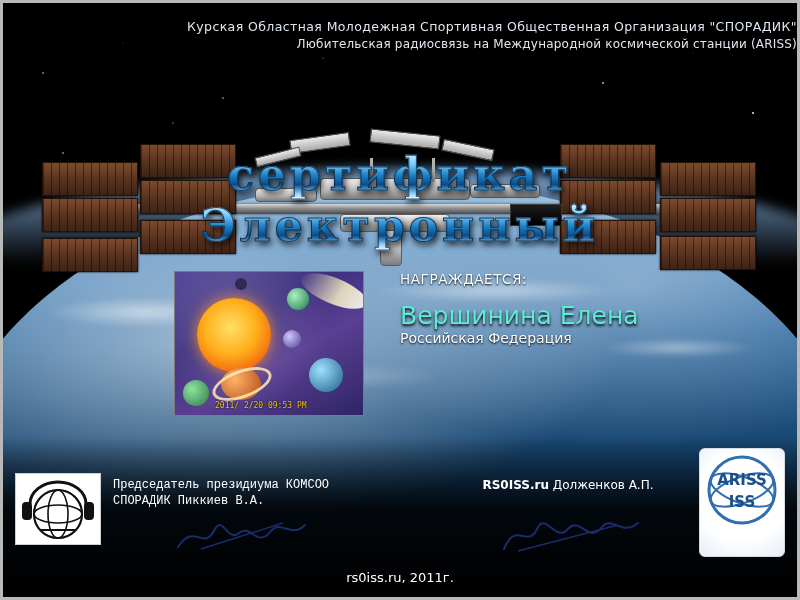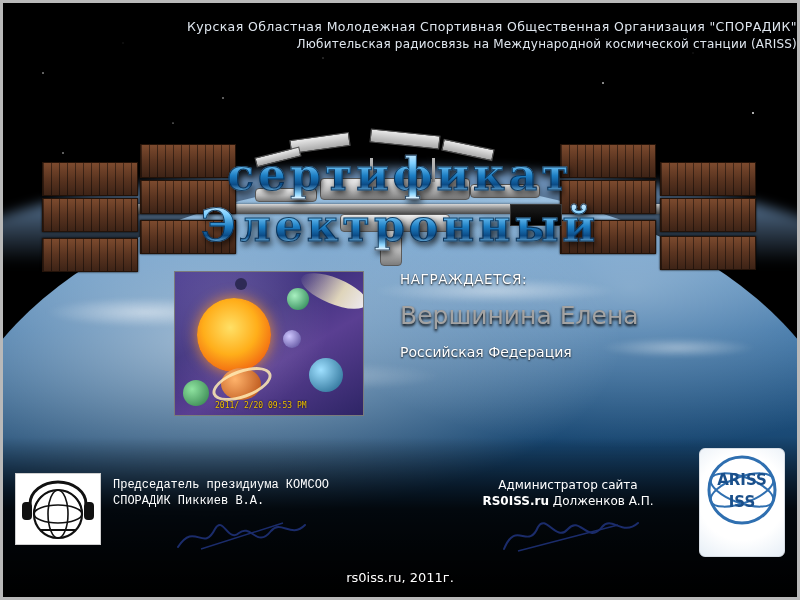--- a/index.html
+++ b/index.html
@@ -150,21 +150,21 @@
     text-shadow: 0 0 2px #000;
   }
 
   
   .award { position: absolute; left: 397px; top: 268px; width: 370px; z-index: 7; color:#fff; }
   .award .lbl {
     font-size: 13.5px; letter-spacing: .6px; color: #ffffff;
     text-shadow: 0 1px 2px #000; margin-bottom: 14px;
   }
   .award .name {
-    font-size: 25px; color: #a3a3a3; margin-bottom: 14px;
+    font-size: 25px; color: #5eead4; 
     text-shadow: 0 2px 3px #000;
   }
   .award .country { font-size: 14px; margin-bottom: 30px; text-shadow: 0 1px 2px #000; }
   .award .reason { font-size: 13.5px; line-height: 1.45; text-shadow: 0 1px 2px #000; }
 
   
   .sig-zone { position: absolute; left: 0; bottom: 0; width: 100%; height: 130px; z-index: 8; }
   .sig-block { position: absolute; color: #fff; font-size: 12px; line-height: 1.35; }
   .sig-left { left: 110px; top: 10px; width: 270px; font-family: Liberation Mono, monospace; }
   .sig-right { left: 435px; top: 10px; width: 260px; text-align: center; }
@@ -281,21 +281,20 @@
   </div>
 
   <div class="sig-zone">
 
     <div class="sig-block sig-left">
       <div>Председатель президиума КОМСОО</div>
       <div>СПОРАДИК Пиккиев В.А.</div>
     </div>
 
     <div class="sig-block sig-right">
-      <div>Администратор сайта</div>
       <div>
         <span class="bold">RS0ISS.ru</span><span> Долженков А.П.</span>
       </div>
     </div>
 
     <svg class="scribble" style="left:170px; top:42px;" width="150" height="50">
       <path d="M5,38 C22,12 30,44 42,20 C50,6 55,34 66,24 C78,14 84,40 98,22 C108,10 118,30 132,16" stroke="#1b2c6b" stroke-width="2" fill="none" stroke-linecap="round"></path>
       <path d="M28,40 L110,14" stroke="#1b2c6b" stroke-width="1.4" fill="none"></path>
     </svg>
 

